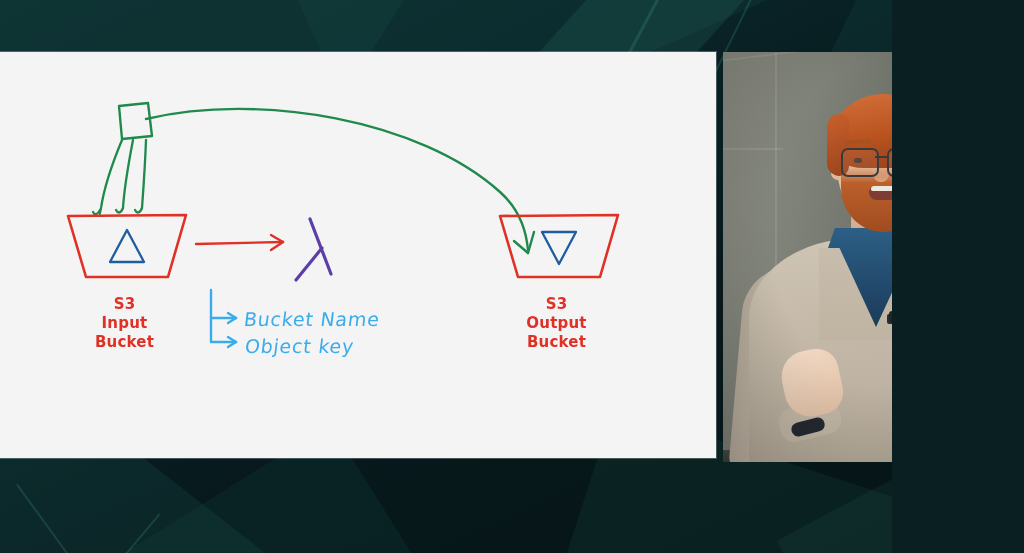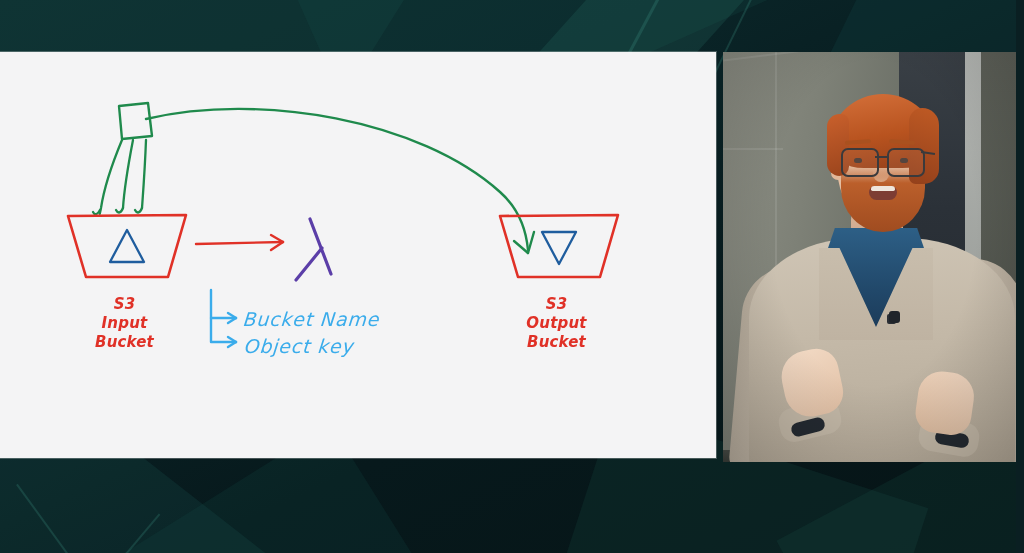--- a/index.html
+++ b/index.html
@@ -8,24 +8,23 @@
     background: #0a1f22;
   }
   body {
     width: 1024px;
     height: 553px;
     overflow: hidden;
     font-family: "Liberation Sans", sans-serif;
   }
   .stage {
     position: relative;
-    width: 1016px;
+    width: 892px;
     height: 553px;
     overflow: hidden;
-    font-style: italic;
   }
 
   
   .bg {
     position: absolute;
     inset: 0;
     background:
       linear-gradient(155deg, #0c2b2c 0%, #0a2528 30%, #07191c 62%, #061416 100%);
   }
   .bg-poly {

